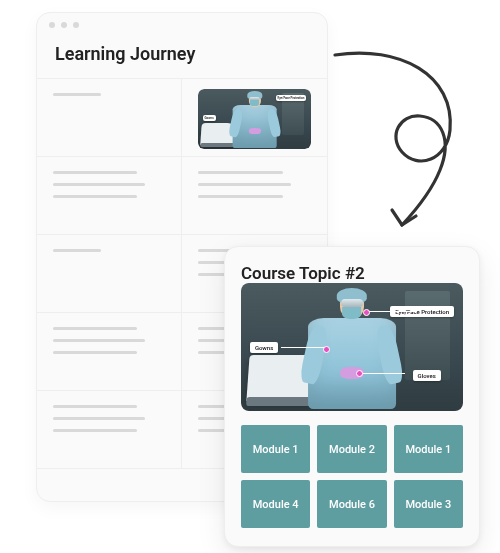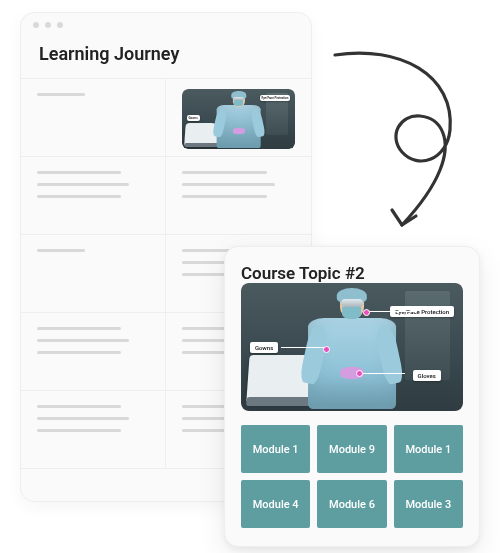--- a/index.html
+++ b/index.html
@@ -10,21 +10,21 @@
     background: #ffffff;
     font-family: -apple-system, BlinkMacSystemFont, "Segoe UI", Roboto, Helvetica, Arial, sans-serif;
     position: relative;
     overflow: hidden;
     color: #1a1a1a;
   }
 
   
   .journey-card {
     position: absolute;
-    left: 20px;
+    left: 36px;
     top: 12px;
     width: 290px;
     height: 488px;
     background: #fafafa;
     border: 1px solid #eeeeee;
     border-radius: 14px;
     box-shadow: 0 6px 18px rgba(0,0,0,0.04);
     overflow: hidden;
   }
   .titlebar {
@@ -369,19 +369,19 @@
       <div class="pin" style="left:55%; top:20%;"></div>
 
       <span class="callout" style="right:10%; top:68%;">Gloves</span>
       <div class="callout-line" style="left:54%; top:70%; width:44px;"></div>
       <div class="pin" style="left:52%; top:68%;"></div>
     </div>
   </div>
 
   <div class="module-grid">
     <div class="module-btn">Module 1</div>
-    <div class="module-btn">Module 9</div>
+    <div class="module-btn">Module 2</div>
     <div class="module-btn">Module 1</div>
     <div class="module-btn">Module 4</div>
     <div class="module-btn">Module 6</div>
     <div class="module-btn">Module 3</div>
   </div>
 </div>
 
 </body></html>

